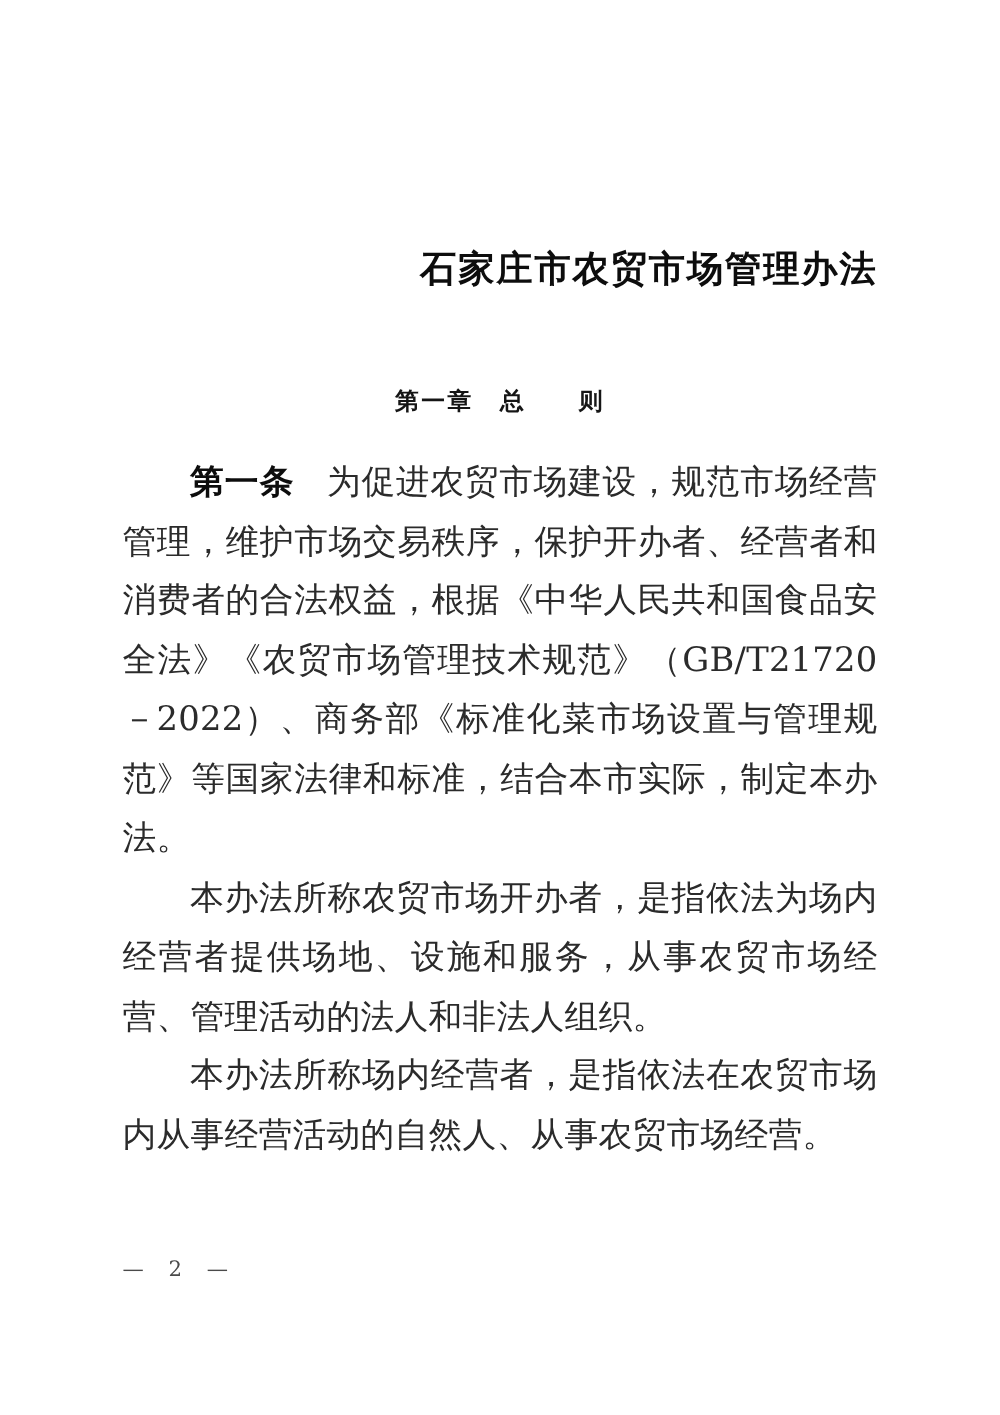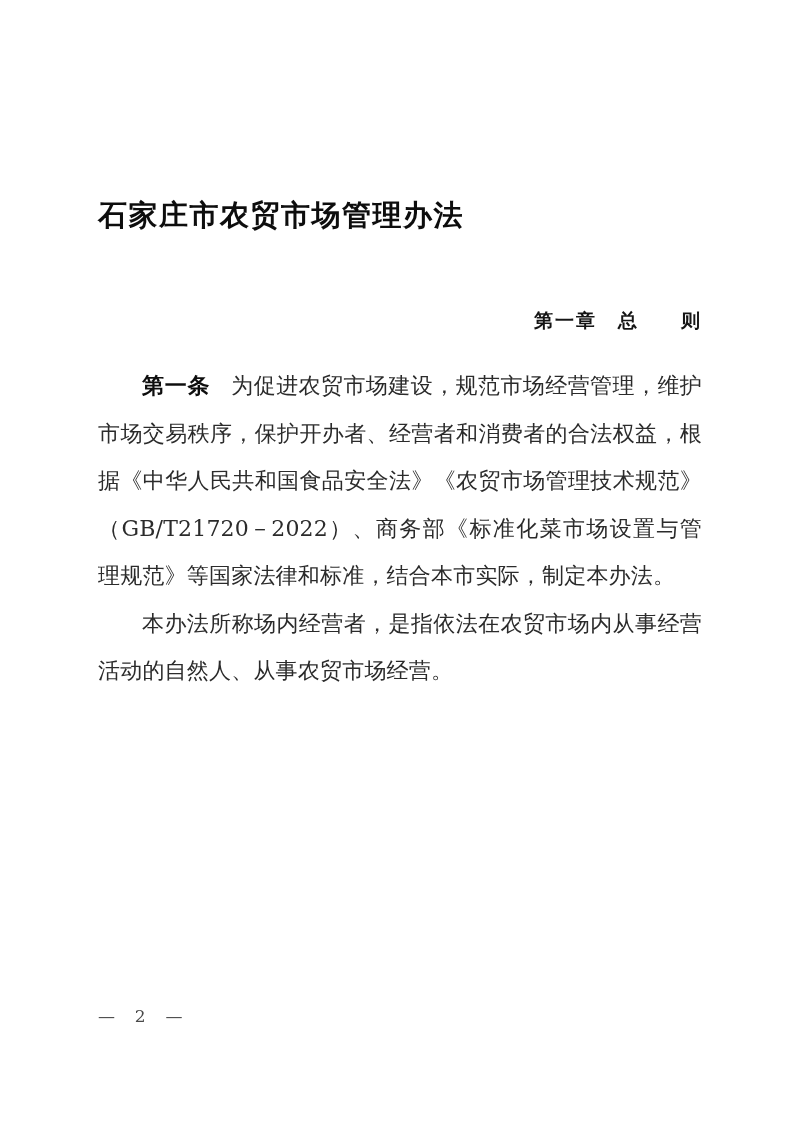--- a/index.html
+++ b/index.html
@@ -22,57 +22,57 @@
     inset: 0;
     background: #ffffff;
   }
 
   
   .doc-title {
     position: absolute;
     top: 198px;
     left: 98px;
     width: 604px;
-    text-align: left;
+    text-align: right;
     font-family: "DejaVu Serif", "Liberation Serif", serif;
     font-weight: bold;
     font-size: 29px;
     letter-spacing: 1.5px;
     color: #0d0d0d;
     line-height: 1.2;
     white-space: nowrap;
   }
 
   
   .chapter-heading {
     position: absolute;
     top: 308px;
     left: 98px;
     width: 604px;
-    text-align: right;
+    text-align: center;
     font-family: "DejaVu Sans", "Liberation Sans", sans-serif;
     font-weight: bold;
     font-size: 19px;
     letter-spacing: 2px;
     color: #151515;
     white-space: pre;
   }
 
   
   .body-block {
     position: absolute;
     top: 362px;
     left: 98px;
     width: 604px;
   }
 
   .para {
     margin: 0;
     font-family: "DejaVu Serif", "Liberation Serif", serif;
-    font-size: 22px;
+    font-size: 27px;
     line-height: 47.5px;
     color: #2b2b2b;
     text-align: justify;
     text-justify: inter-character;
     text-indent: 2em;
     letter-spacing: 0.2px;
     -webkit-font-feature-settings: "kern" 0;
     font-feature-settings: "kern" 0;
   }
 
@@ -114,20 +114,23 @@
 
   <div class="chapter-heading">第一章　总　　则</div>
 
   <div class="body-block">
 
     <p class="para">
       <span class="art-label">第一条</span><span class="art-gap"></span><span>为促进农贸市场建设，规范市场经营管理，维护市场交易秩序，保护开办者、经营者和消费者的合法权益，根据《中华人民共和国食品安全法》《农贸市场管理技术规范》（GB/T21720－2022）、商务部《标准化菜市场设置与管理规范》等国家法律和标准，结合本市实际，制定本办法。</span>
     </p>
 
 
+    <p class="para">
+      <span>本办法所称农贸市场开办者，是指依法为场内经营者提供场地、设施和服务，从事农贸市场经营、管理活动的法人和非法人组织。</span>
+    </p>
 
     <p class="para">
       <span>本办法所称场内经营者，是指依法在农贸市场内从事经营活动的自然人、从事农贸市场经营。</span>
     </p>
 
 
   </div>
 
   <div class="page-footer">—  2  —</div>
 

